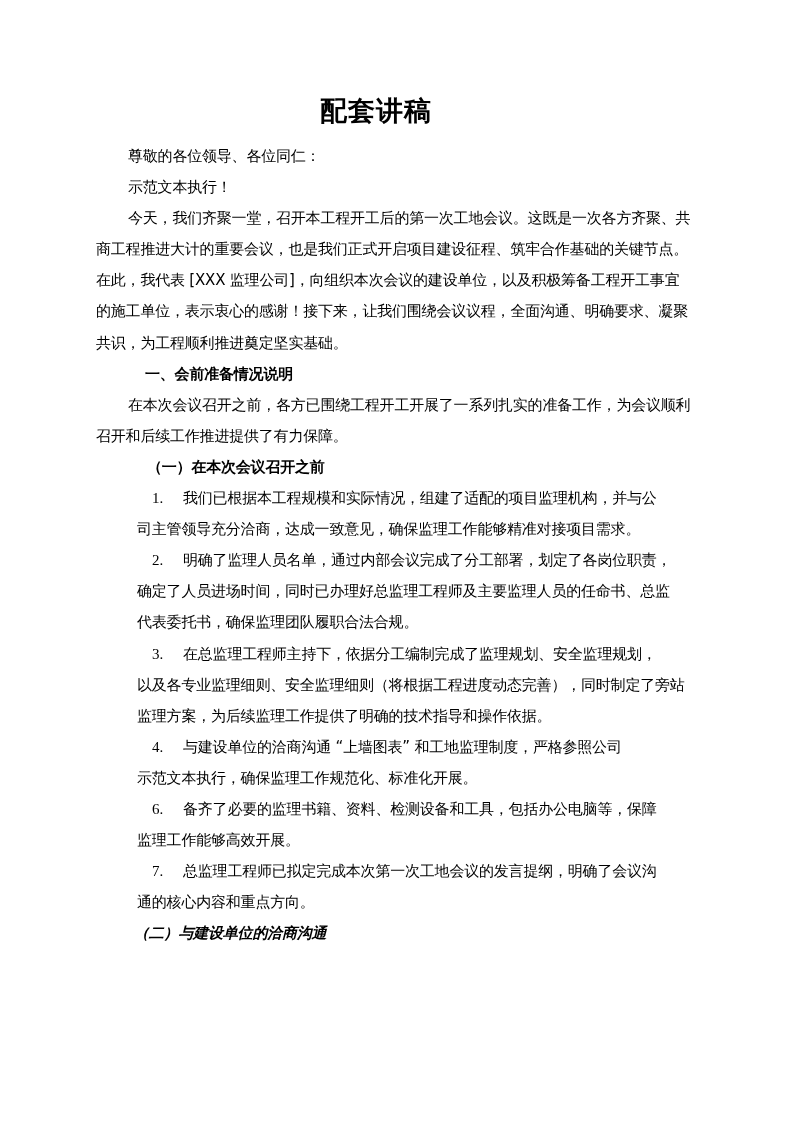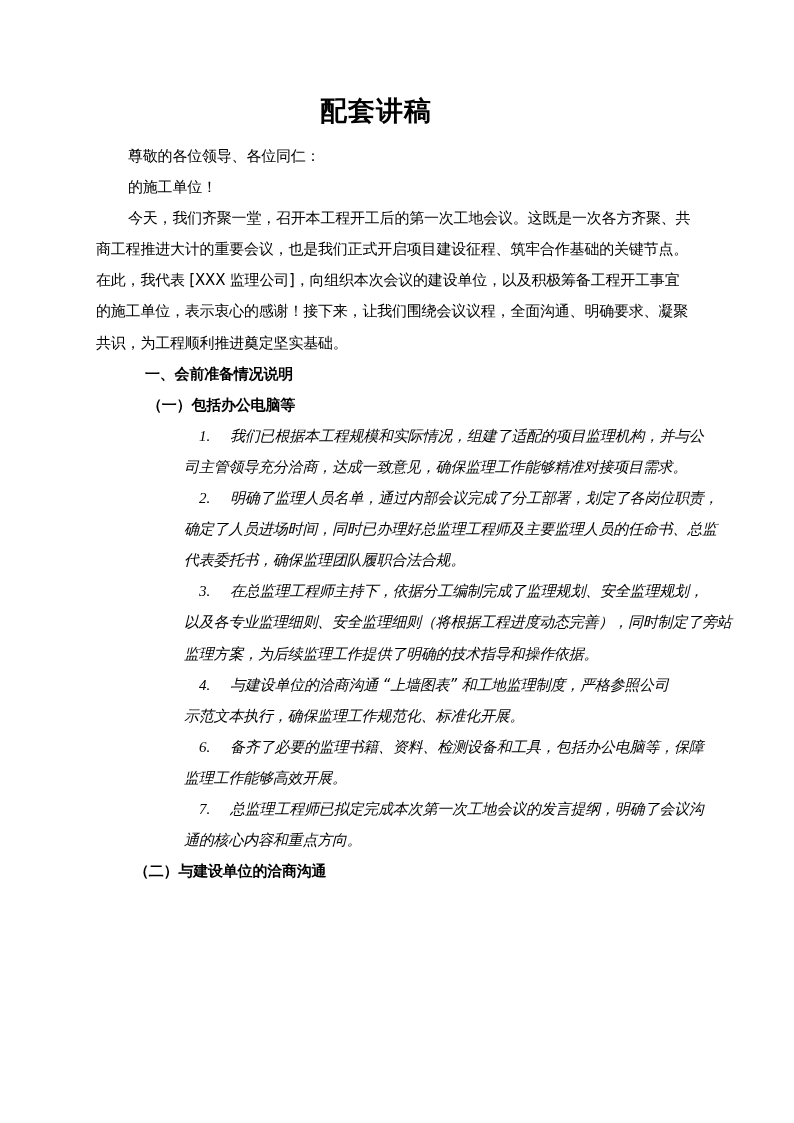--- a/index.html
+++ b/index.html
@@ -34,52 +34,53 @@
     margin-left: 0;
     text-indent: 32px;
   }
   .heading {
     margin-left: 17px;
     text-indent: 32px;
     font-weight: bold;
   }
   .subheading { font-weight: bold; margin-left: 17px; }
   .sub1 { text-indent: 34px; }
-  .sub2 { text-indent: 21px; }
+  .sub2 { text-indent: 21px; font-style: italic; }
   .item {
-    margin-left: 88px;
+    margin-left: 41px;
     text-indent: 15px;
-    font-style: italic;
   }
   .num {
     display: inline-block;
     width: 31px;
     text-indent: 0;
     letter-spacing: 0;
     font-family: "Liberation Serif", serif;
     font-size: 15px;
   }
 </style>
 </head>
 <body>
 
 <div class="page">
   <h1 class="title">配套讲稿</h1>
 
   <p class="body">尊敬的各位领导、各位同仁：</p>
-  <p class="body">的施工单位！</p>
+  <p class="body">示范文本执行！</p>
   <p class="body">今天，我们齐聚一堂，召开本工程开工后的第一次工地会议。这既是一次各方齐聚、共
 商工程推进大计的重要会议，也是我们正式开启项目建设征程、筑牢合作基础的关键节点。
 在此，我代表 [XXX 监理公司]，向组织本次会议的建设单位，以及积极筹备工程开工事宜
 的施工单位，表示衷心的感谢！接下来，让我们围绕会议议程，全面沟通、明确要求、凝聚
 共识，为工程顺利推进奠定坚实基础。</p>
 
   <p class="heading">一、会前准备情况说明</p>
+  <p class="body">在本次会议召开之前，各方已围绕工程开工开展了一系列扎实的准备工作，为会议顺利
+召开和后续工作推进提供了有力保障。</p>
 
-  <p class="subheading sub1">（一）包括办公电脑等</p>
+  <p class="subheading sub1">（一）在本次会议召开之前</p>
 
   <p class="item"><span class="num">1.</span><span>我们已根据本工程规模和实际情况，组建了适配的项目监理机构，并与公
 司主管领导充分洽商，达成一致意见，确保监理工作能够精准对接项目需求。</span></p>
   <p class="item"><span class="num">2.</span><span>明确了监理人员名单，通过内部会议完成了分工部署，划定了各岗位职责，
 确定了人员进场时间，同时已办理好总监理工程师及主要监理人员的任命书、总监
 代表委托书，确保监理团队履职合法合规。</span></p>
   <p class="item"><span class="num">3.</span><span>在总监理工程师主持下，依据分工编制完成了监理规划、安全监理规划，
 以及各专业监理细则、安全监理细则（将根据工程进度动态完善），同时制定了旁站
 监理方案，为后续监理工作提供了明确的技术指导和操作依据。</span></p>
   <p class="item"><span class="num">4.</span><span>与建设单位的洽商沟通 “上墙图表” 和工地监理制度，严格参照公司

